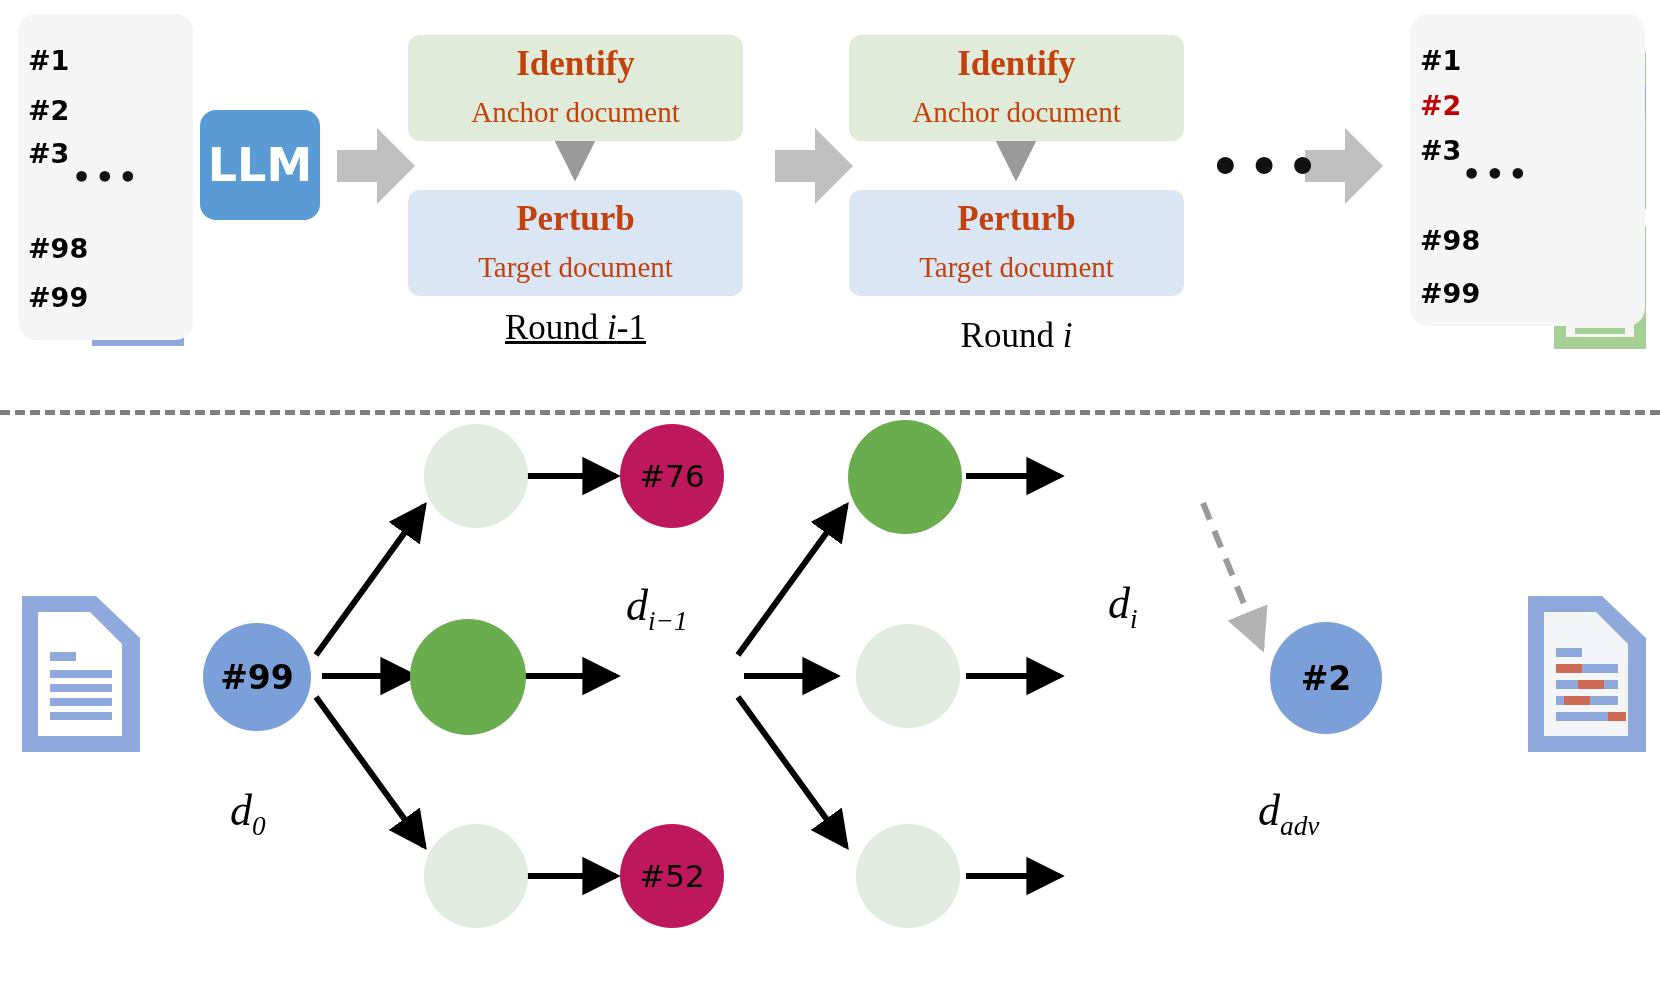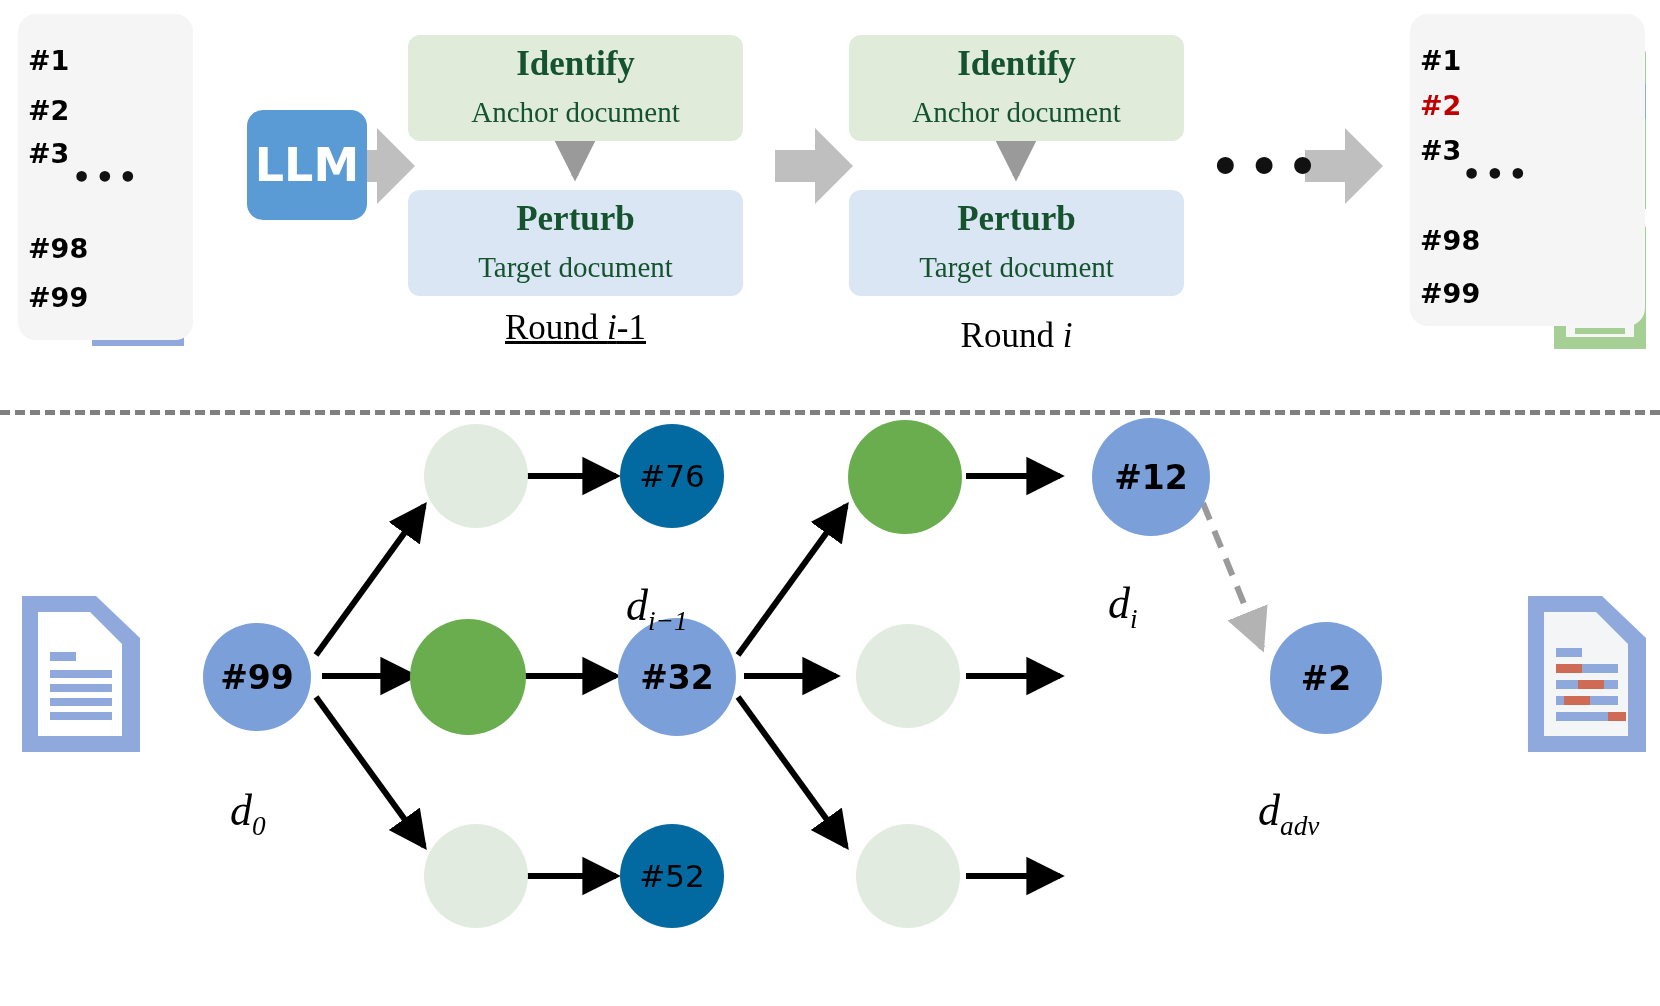--- a/index.html
+++ b/index.html
@@ -50,21 +50,21 @@
     font-size:46px;
     letter-spacing:0px;
   }
 
   
   .round-box{
     position:absolute;
     border-radius:12px;
     display:flex;flex-direction:column;align-items:center;justify-content:center;
     font-family:"Liberation Serif", serif;
-    color:#14532d;
+    color:#c2410c;
   }
   .round-box.green{background:#e0ebd9;}
   .round-box.blue{background:#dbe6f4;}
   .round-box .ttl{font-weight:bold;font-size:35px;line-height:1.05;}
   .round-box .sub{font-size:29px;line-height:1.25;margin-top:12px;}
   .round-label{
     position:absolute;
     font-family:"Liberation Serif", serif;
     font-size:35px;color:#000;white-space:nowrap;text-align:center;
   }
@@ -79,21 +79,21 @@
   
   .node{
     position:absolute;
     border-radius:50%;
     display:flex;align-items:center;justify-content:center;
     font-family:"DejaVu Sans", sans-serif;
     font-size:31px;
     color:#000;
   }
   .node.blue-strong{background:#7b9fd8;font-weight:bold;}
-  .node.blue-faded{background:#0369a1;font-weight:normal;}
+  .node.blue-faded{background:#be185d;font-weight:normal;}
   .node.green-strong{background:#6aad4e;}
   .node.green-faded{background:#e2ebdf;}
 
   .math{
     position:absolute;
     font-family:"Liberation Serif", serif;
     font-style:italic;
     font-size:44px;color:#000;white-space:nowrap;margin-top:40px;
   }
   .math sub{font-size:0.62em;font-style:italic;}
@@ -236,21 +236,21 @@
 
   <div class="rank-col" style="left:28px;top:14px;width:70px;height:326px;">
     <span class="rk" style="top:33px;">#1</span>
     <span class="rk" style="top:83px;">#2</span>
     <span class="rk" style="top:126px;">#3</span>
     <span class="rk" style="top:221px;">#98</span>
     <span class="rk" style="top:270px;">#99</span>
   </div>
   <div class="ellipsis-dots" style="left:72px;top:163px;">•••</div>
 
-  <div class="llm-box" style="left:200px;top:110px;width:120px;height:110px;margin-left:47px;">LLM</div>
+  <div class="llm-box" style="left:200px;top:110px;width:120px;height:110px;">LLM</div>
 
   <div class="round-box green" style="left:408px;top:35px;width:335px;height:106px;">
     <div class="ttl">Identify</div>
     <div class="sub">Anchor document</div>
   </div>
   <div class="round-box blue" style="left:408px;top:190px;width:335px;height:106px;">
     <div class="ttl">Perturb</div>
     <div class="sub">Target document</div>
   </div>
   <div class="round-label" style="left:408px;top:308px;width:335px;text-decoration:underline;">
@@ -284,28 +284,26 @@
 
   <div class="divider" style="left:0px;top:410px;width:1660px;"></div>
 
   <div class="node blue-strong" style="left:203px;top:623px;width:108px;height:108px;font-size:33px;">#99</div>
 
   <div class="node green-faded" style="left:424px;top:424px;width:104px;height:104px;"></div>
   <div class="node green-strong" style="left:410px;top:619px;width:116px;height:116px;"></div>
   <div class="node green-faded" style="left:424px;top:824px;width:104px;height:104px;"></div>
 
   <div class="node blue-faded" style="left:620px;top:424px;width:104px;height:104px;">#76</div>
-  <div class="node blue-strong" style="left:618px;top:618px;width:118px;height:118px;font-size:33px;">#32</div>
   <div class="node blue-faded" style="left:620px;top:824px;width:104px;height:104px;">#52</div>
 
   <div class="node green-strong" style="left:848px;top:420px;width:114px;height:114px;"></div>
   <div class="node green-faded" style="left:856px;top:624px;width:104px;height:104px;"></div>
   <div class="node green-faded" style="left:856px;top:824px;width:104px;height:104px;"></div>
 
-  <div class="node blue-strong" style="left:1092px;top:418px;width:118px;height:118px;font-size:33px;">#12</div>
 
   <div class="node blue-strong" style="left:1270px;top:622px;width:112px;height:112px;font-size:33px;">#2</div>
 
   <div class="math" style="left:230px;top:745px;">
     <span>d</span><sub>0</sub>
   </div>
   <div class="math" style="left:626px;top:540px;">
     <span>d</span><sub>i−1</sub>
   </div>
   <div class="math" style="left:1108px;top:538px;">

